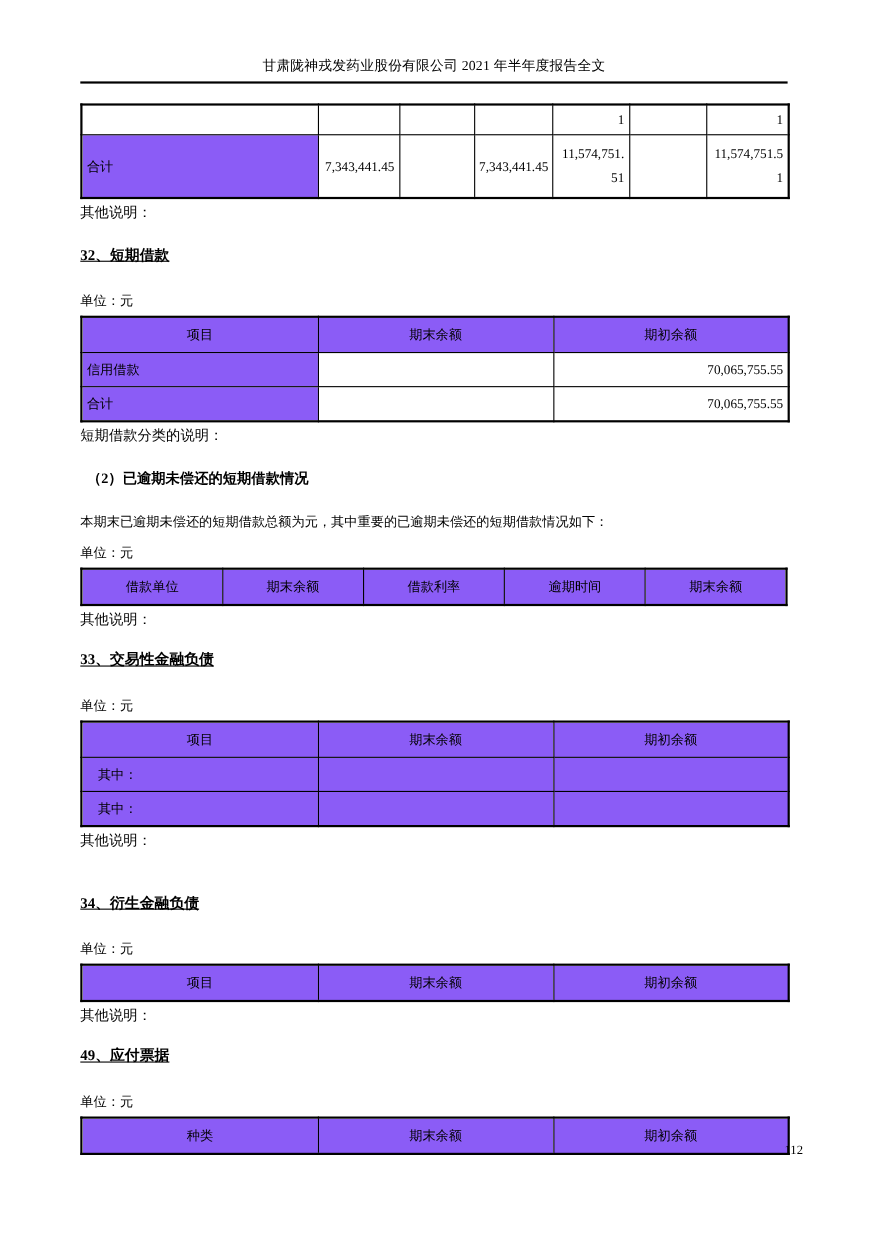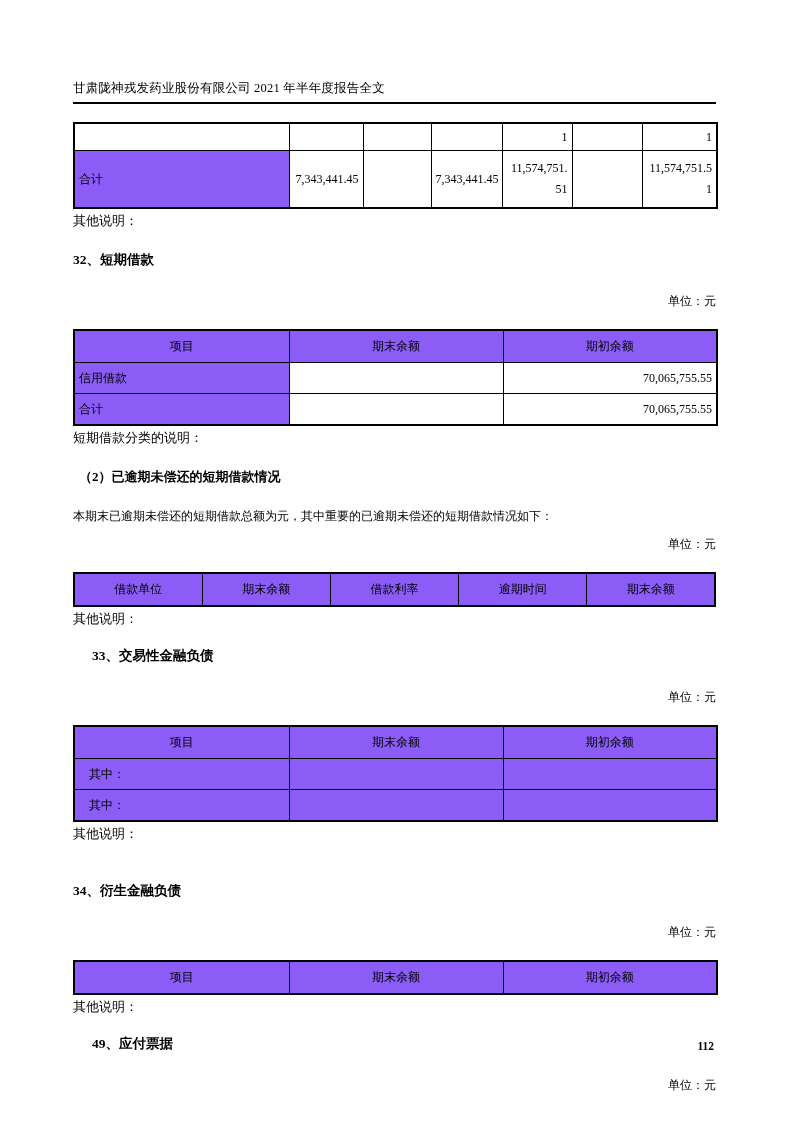--- a/index.html
+++ b/index.html
@@ -7,22 +7,22 @@
     width:793px;height:1122px;
     font-family:"Liberation Serif","DejaVu Serif",serif;
     color:#000;
     -webkit-font-smoothing:antialiased;
   }
   .page{position:relative;width:793px;height:1122px;overflow:hidden;background:#fff;}
   .content{width:643px;margin:0 auto 0 73px;}
 
   
   .doc-header{
-    padding-top:80px;
-    text-align:left;
+    padding-top:52px;
+    text-align:center;
     font-size:12.5px;
     letter-spacing:.2px;
     border-bottom:2px solid #000;
     padding-bottom:5px;
   }
 
   
   table{
     width:100%;
     border-collapse:collapse;
@@ -39,43 +39,42 @@
   }
   .gray{background:#8b5cf6;}
   .ctr{text-align:center;}
   .num{text-align:right;}
   .wrap{word-break:break-all;line-height:21px;}
 
   .t-cont{margin-top:18px;}
   .t-cont .r0 td{height:22px;}
   .t-cont .r1 td{height:52px;}
 
-  .t-std{margin-top:20px;font-family:Liberation Serif, serif;}
+  .t-std{margin-top:6px;font-family:Liberation Serif, serif;}
   .t-std .hrow td{height:27px;}
   .t-std .brow td{height:26px;}
   .indent{padding-left:14px;}
 
   .note{margin-top:4px;font-size:13px;line-height:16px;}
   .para{margin-top:22px;font-size:12px;line-height:16px;}
 
-  .h-sec{margin-top:22px;font-size:13.5px;font-weight:bold;line-height:18px;}
+  .h-sec{margin-top:22px;font-size:13.5px;font-weight:bold;line-height:18px;text-decoration:underline;}
   .h-sec.mt26{margin-top:40px;}
-  .h-sec.mt20{margin-top:20px;margin-left:19px;}
+  .h-sec.mt20{margin-top:20px;}
   .h-sub{margin-top:24px;font-size:13px;font-weight:bold;line-height:18px;padding-left:6px;}
   .h-sub.mt22{margin-top:22px;}
 
-  .unit{margin-top:24px;text-align:right;font-size:12px;line-height:16px;}
+  .unit{margin-top:24px;font-size:12px;line-height:16px;}
   .unit.mt12{margin-top:12px;}
 
   .page-number{
     position:absolute;
-    right:79px;
+    right:63px;
     top:1040px;
     font-size:11.5px;
-    font-weight:bold;
   }
 </style>
 </head>
 <body>
 
 <div class="page">
   <div class="content">
 
     <div class="doc-header">甘肃陇神戎发药业股份有限公司 2021 年半年度报告全文</div>
 
@@ -221,17 +220,31 @@
       </tr>
     </tbody>
       </table>
 
     <div class="note">其他说明：</div>
 
     <div class="h-sec mt20">49、应付票据</div>
 
     <div class="unit">单位：元</div>
 
+    <table class="t-std">
+      <colgroup>
+          <col style="width:215px">
+          <col style="width:214px">
+          <col style="width:214px">
+        </colgroup>
+      <tbody>
+          <tr class="hrow">
+        <td class="gray ctr">种类</td>
+        <td class="gray ctr">期末余额</td>
+        <td class="gray ctr">期初余额</td>
+      </tr>
+    </tbody>
+      </table>
 
   </div>
 
   <div class="page-number">112</div>
 </div>
 
 </body></html>

